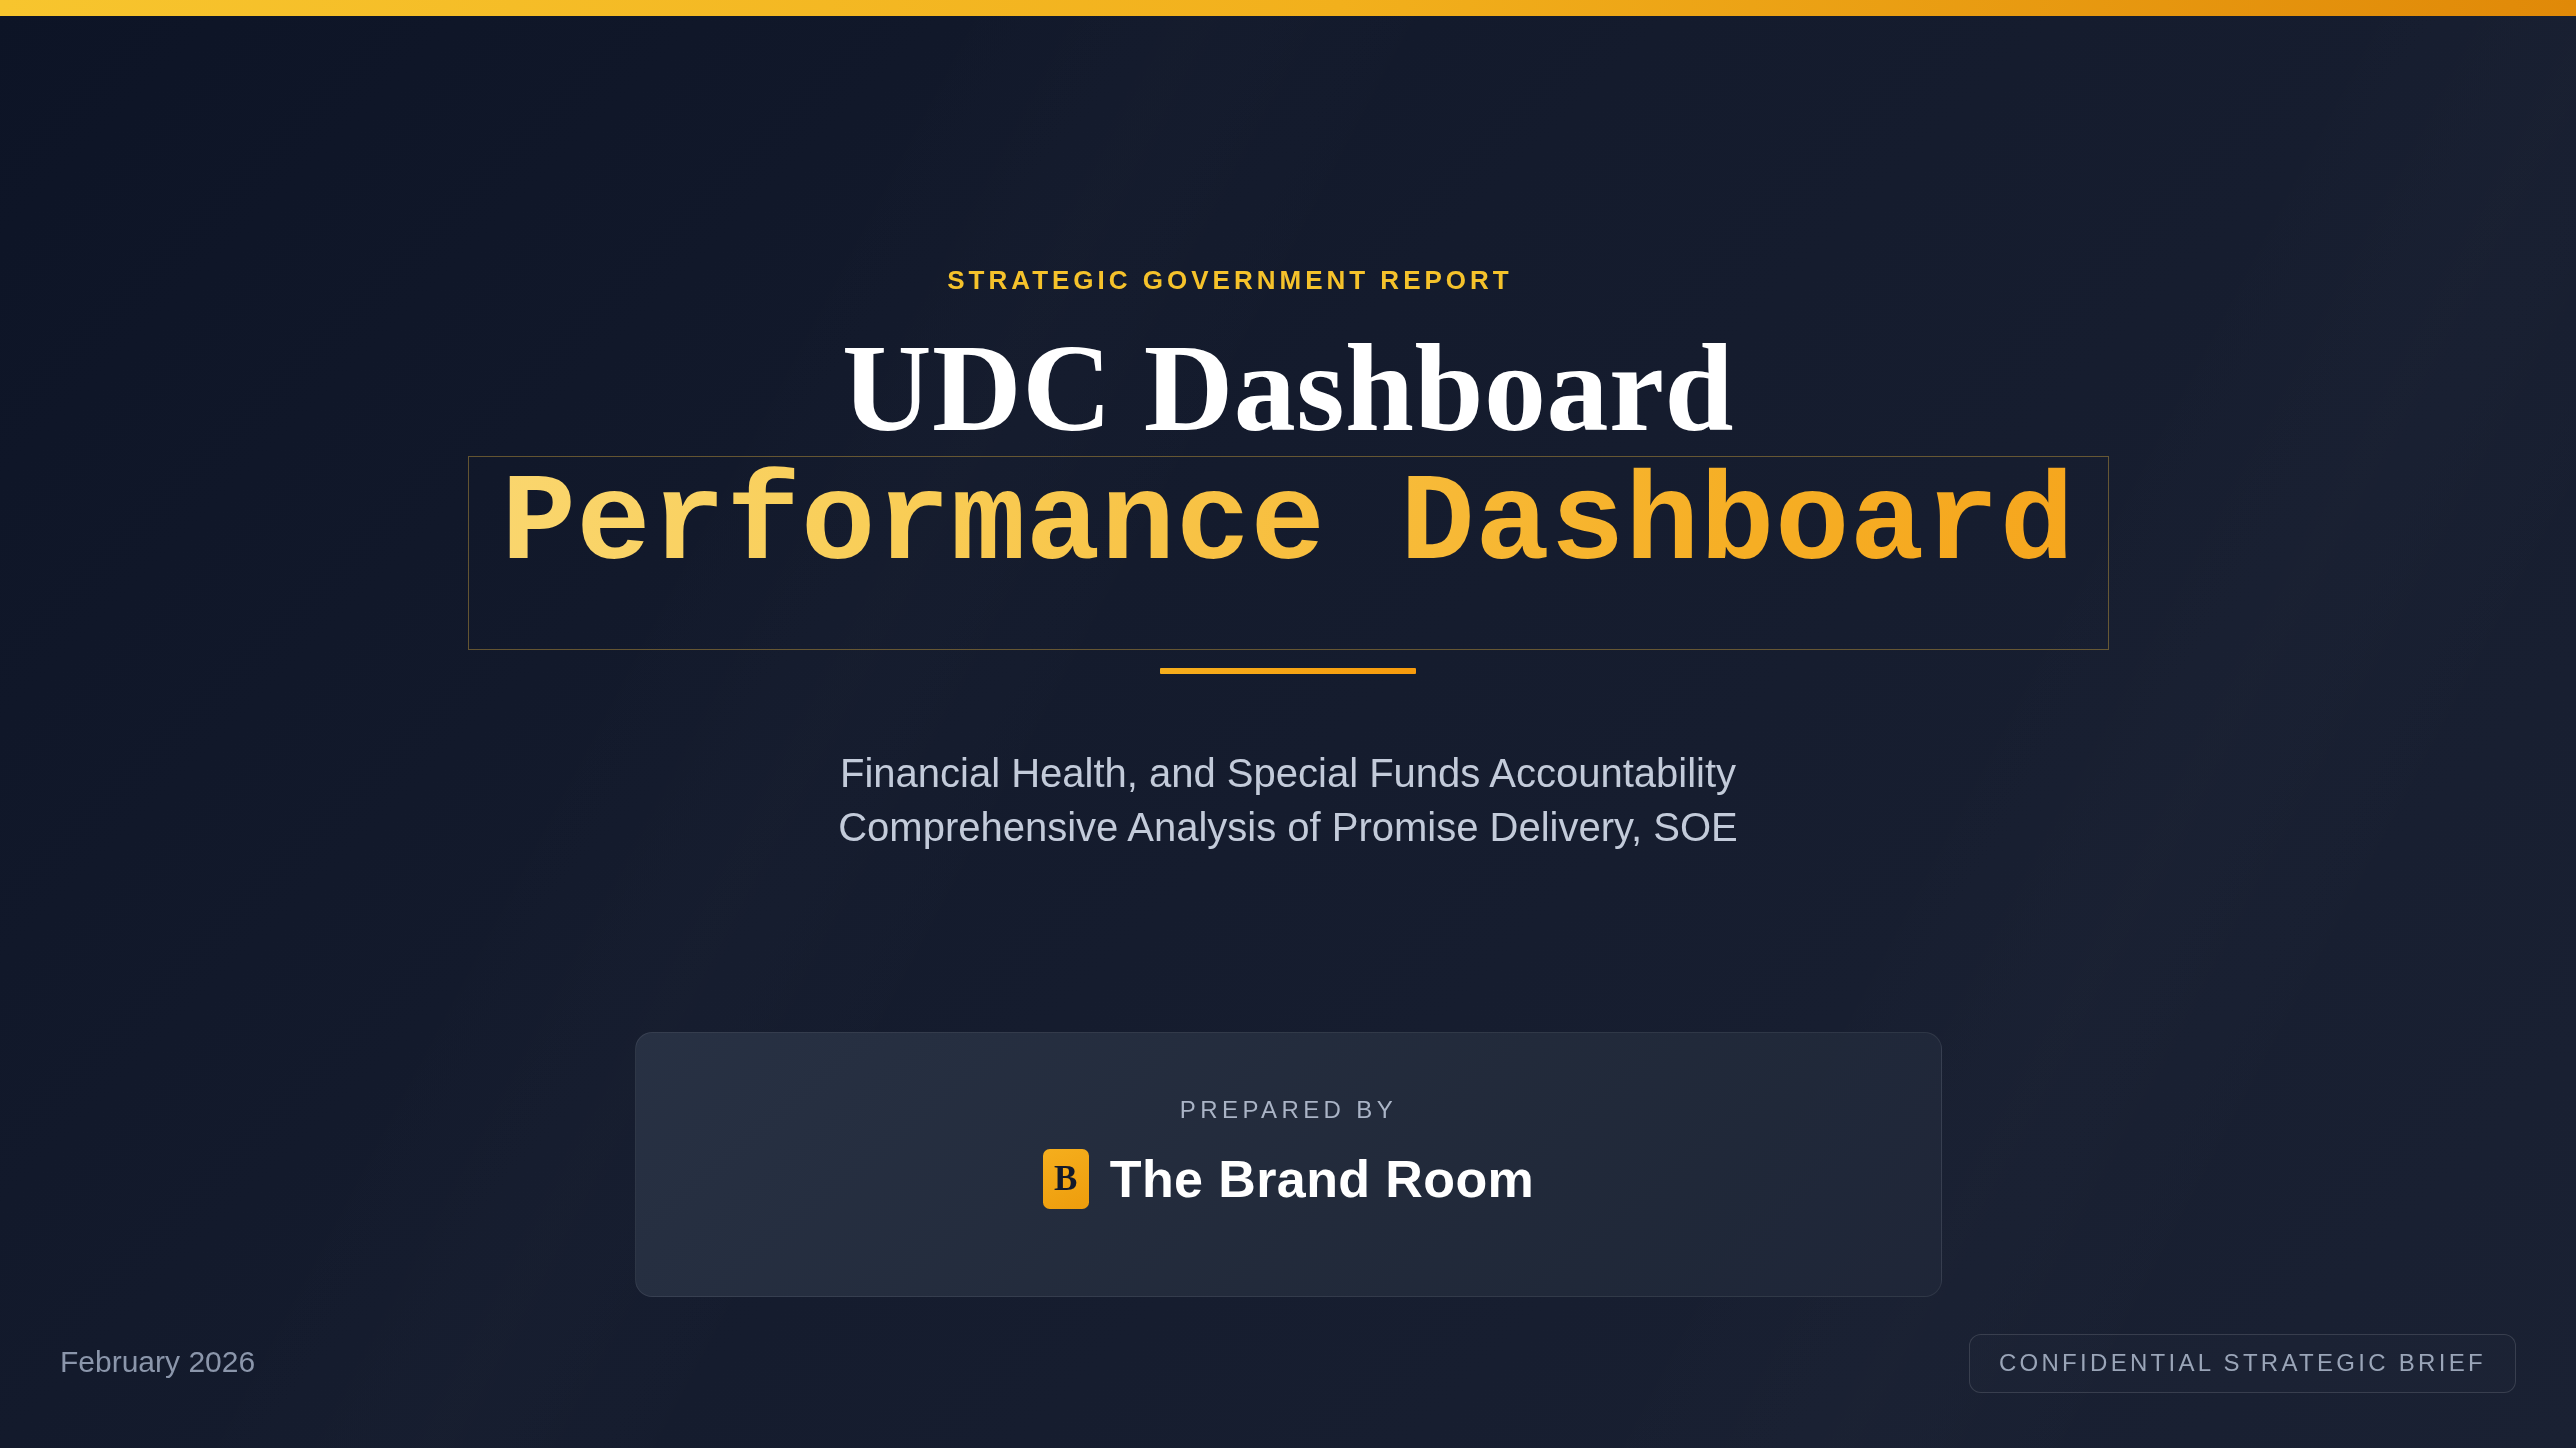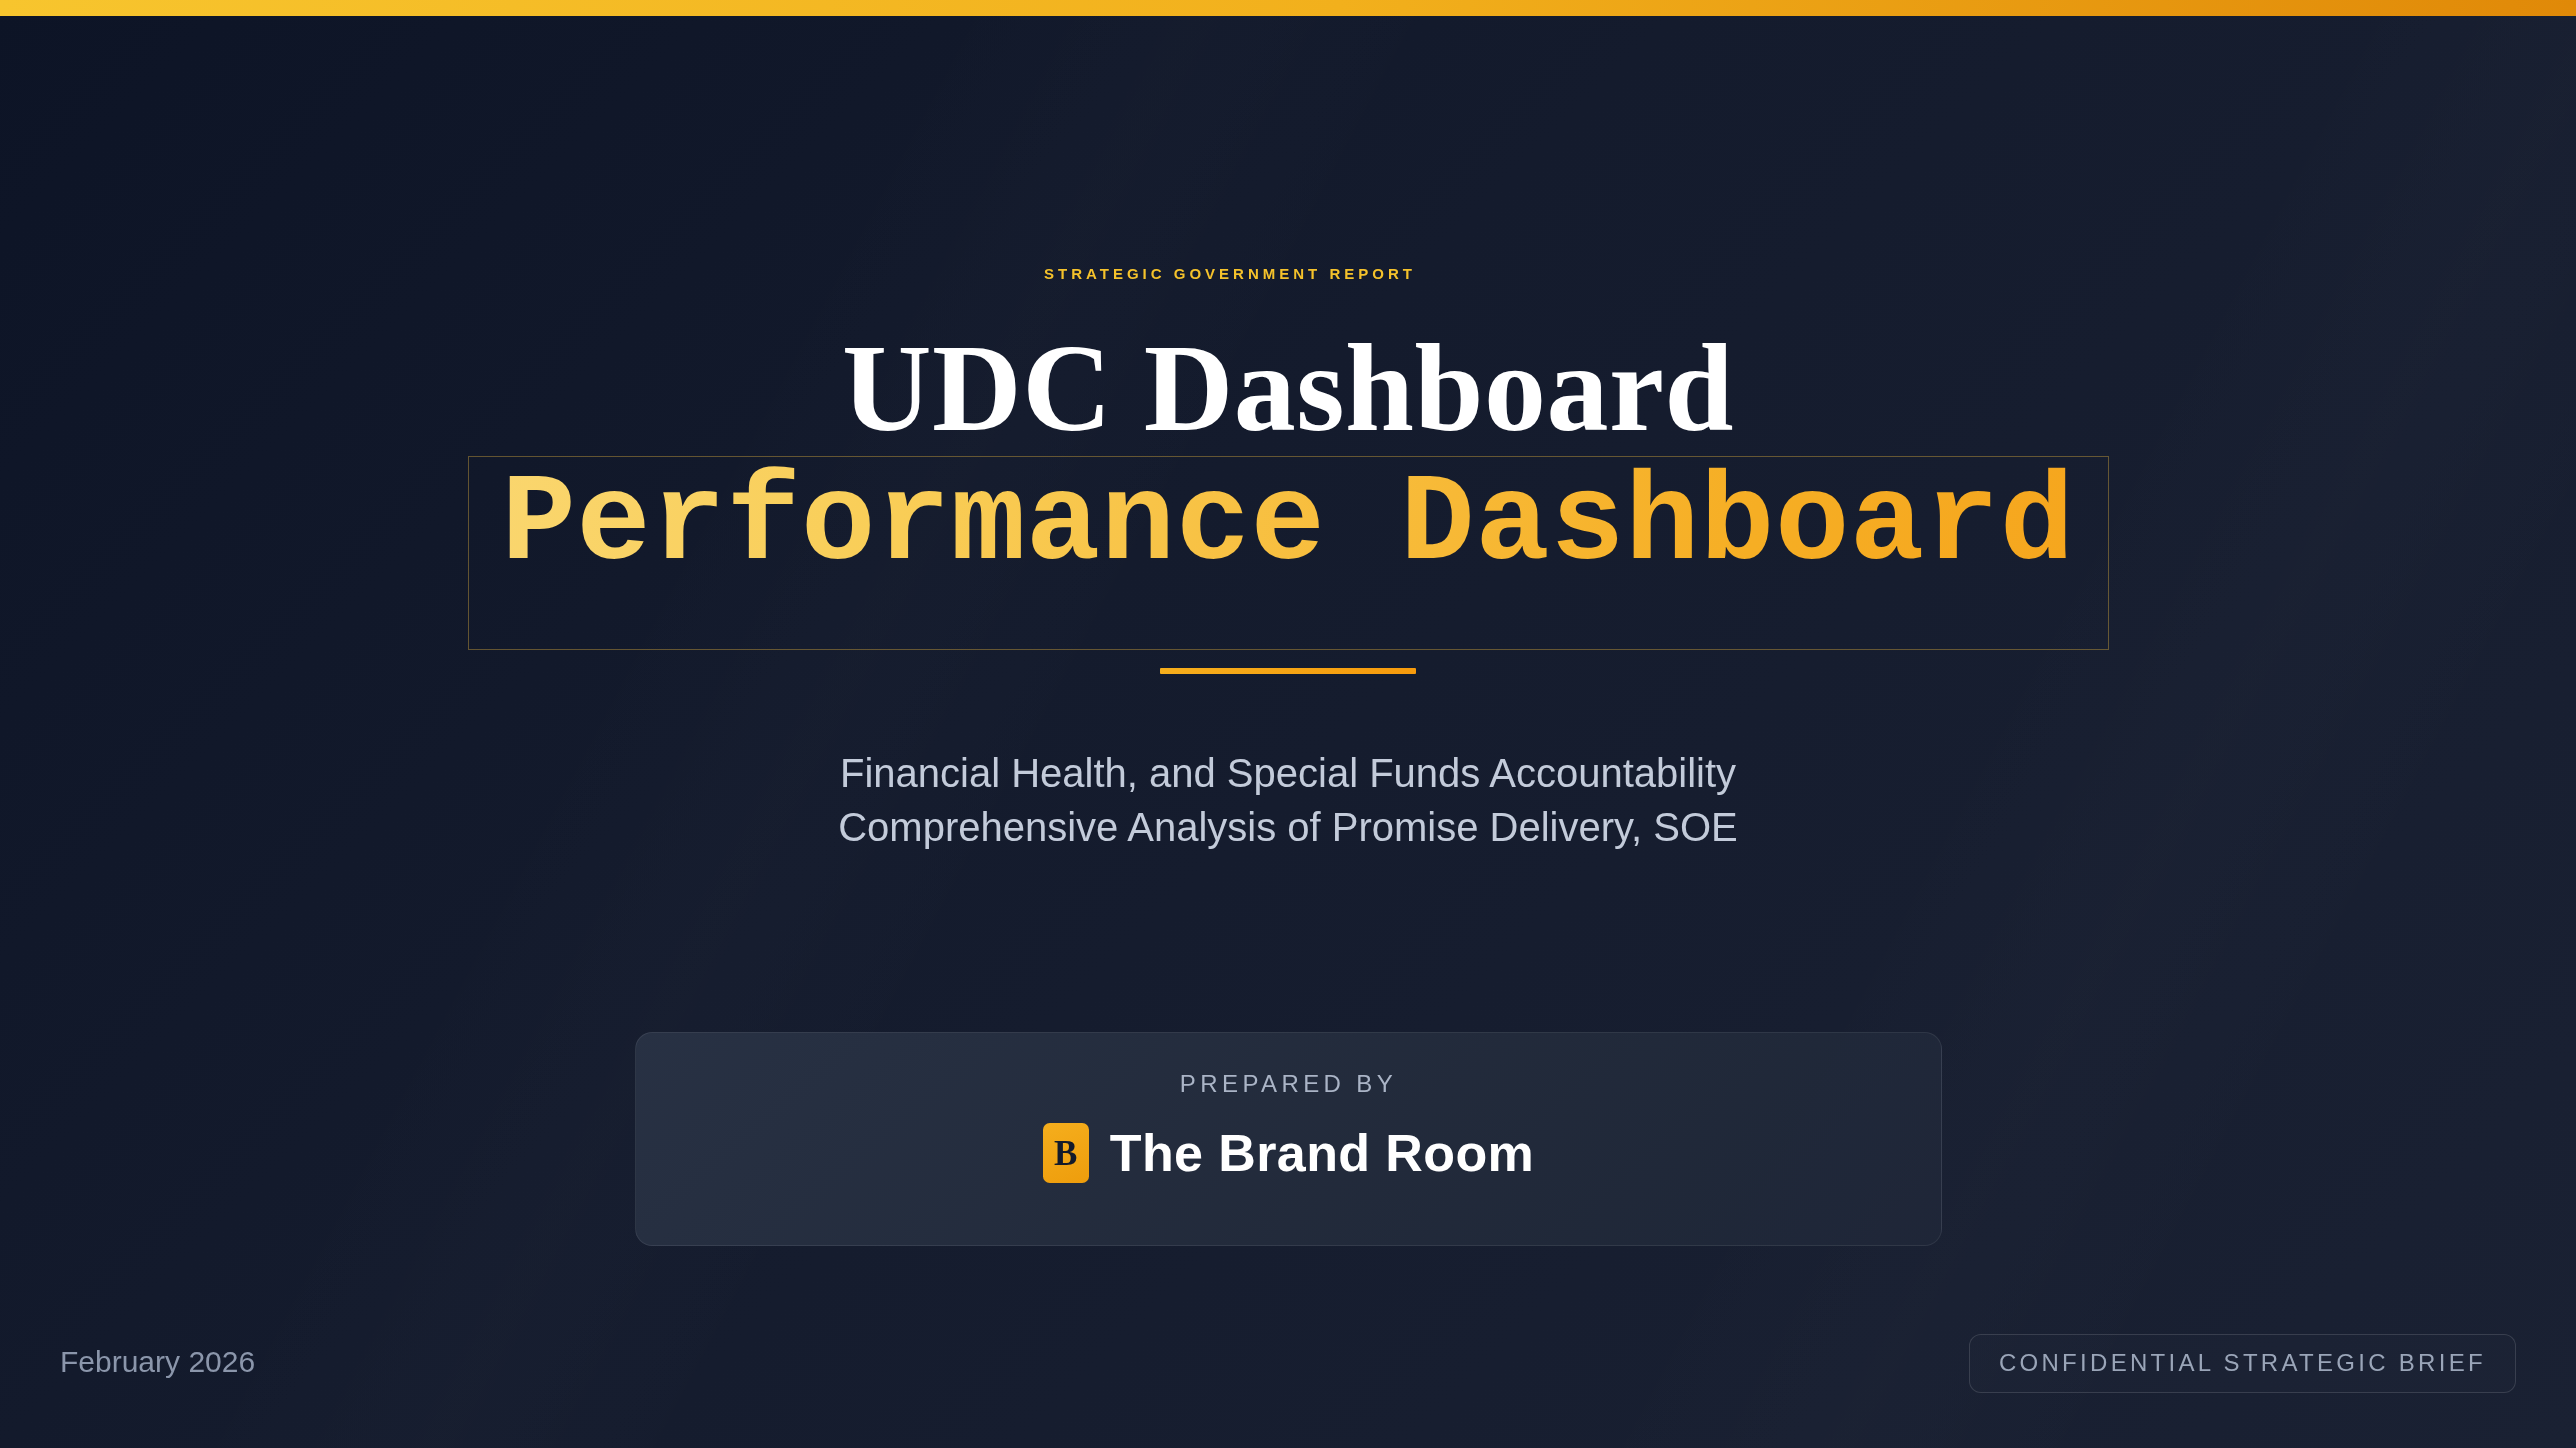--- a/index.html
+++ b/index.html
@@ -68,21 +68,21 @@
     left: 0;
     top: 0;
     width: 2576px;
     text-align: center;
   }
 
   .eyebrow {
     position: absolute;
     top: 265px;
     left: 0; width: 2460px;
-    font-size: 15px;
+    font-size: 26px;
     font-weight: 700;
     letter-spacing: 4px;
     color: #F5C22B;
     text-transform: uppercase;
   }
 
   .title-line1 {
     position: absolute;
     top: 326px;
     left: 0; width: 2576px;
@@ -132,21 +132,21 @@
     color: #C3CBDA;
     font-weight: 400;
   }
 
   
   .prepared-card {
     position: absolute;
     left: 635px;
     top: 1032px;
     width: 1307px;
-    height: 214px;
+    height: 265px;
     background: linear-gradient(140deg, rgba(42,51,70,0.92) 0%, rgba(36,44,61,0.92) 55%, rgba(31,39,56,0.92) 100%);
     border: 1px solid rgba(255,255,255,0.075);
     border-radius: 17.4px;
     display: flex;
     flex-direction: column;
     align-items: center;
     justify-content: center;
   }
 
   .prepared-label {

